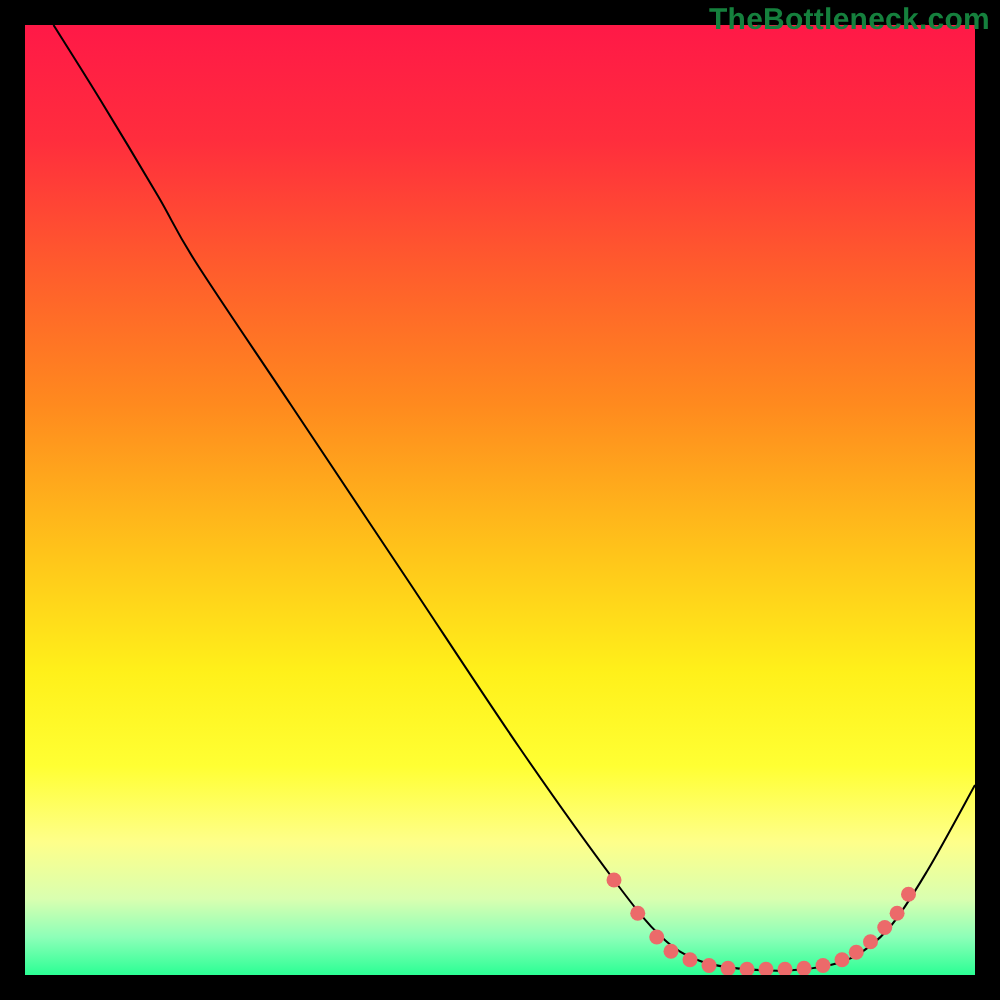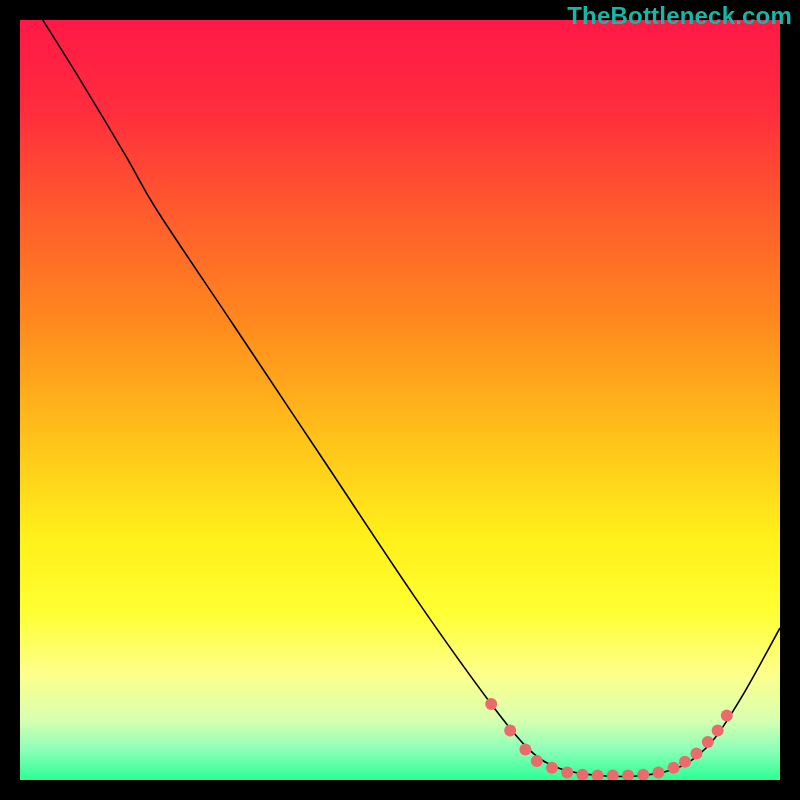--- a/index.html
+++ b/index.html
@@ -17,21 +17,21 @@
       width: 760px;
       height: 760px;
     }
     .watermark {
       position: absolute;
       top: 2px;
       right: 8px;
       font-family: Arial, Helvetica, sans-serif;
       font-size: 24px;
       font-weight: bold;
-      color: #14b8a6;
+      color: #15803d;
       letter-spacing: 0.2px;
       z-index: 10;
     }
     svg.plot { display: block; }
   </style>
 </head>
 <body>
 
 <div class="frame">
   <div class="watermark">TheBottleneck.com</div>

